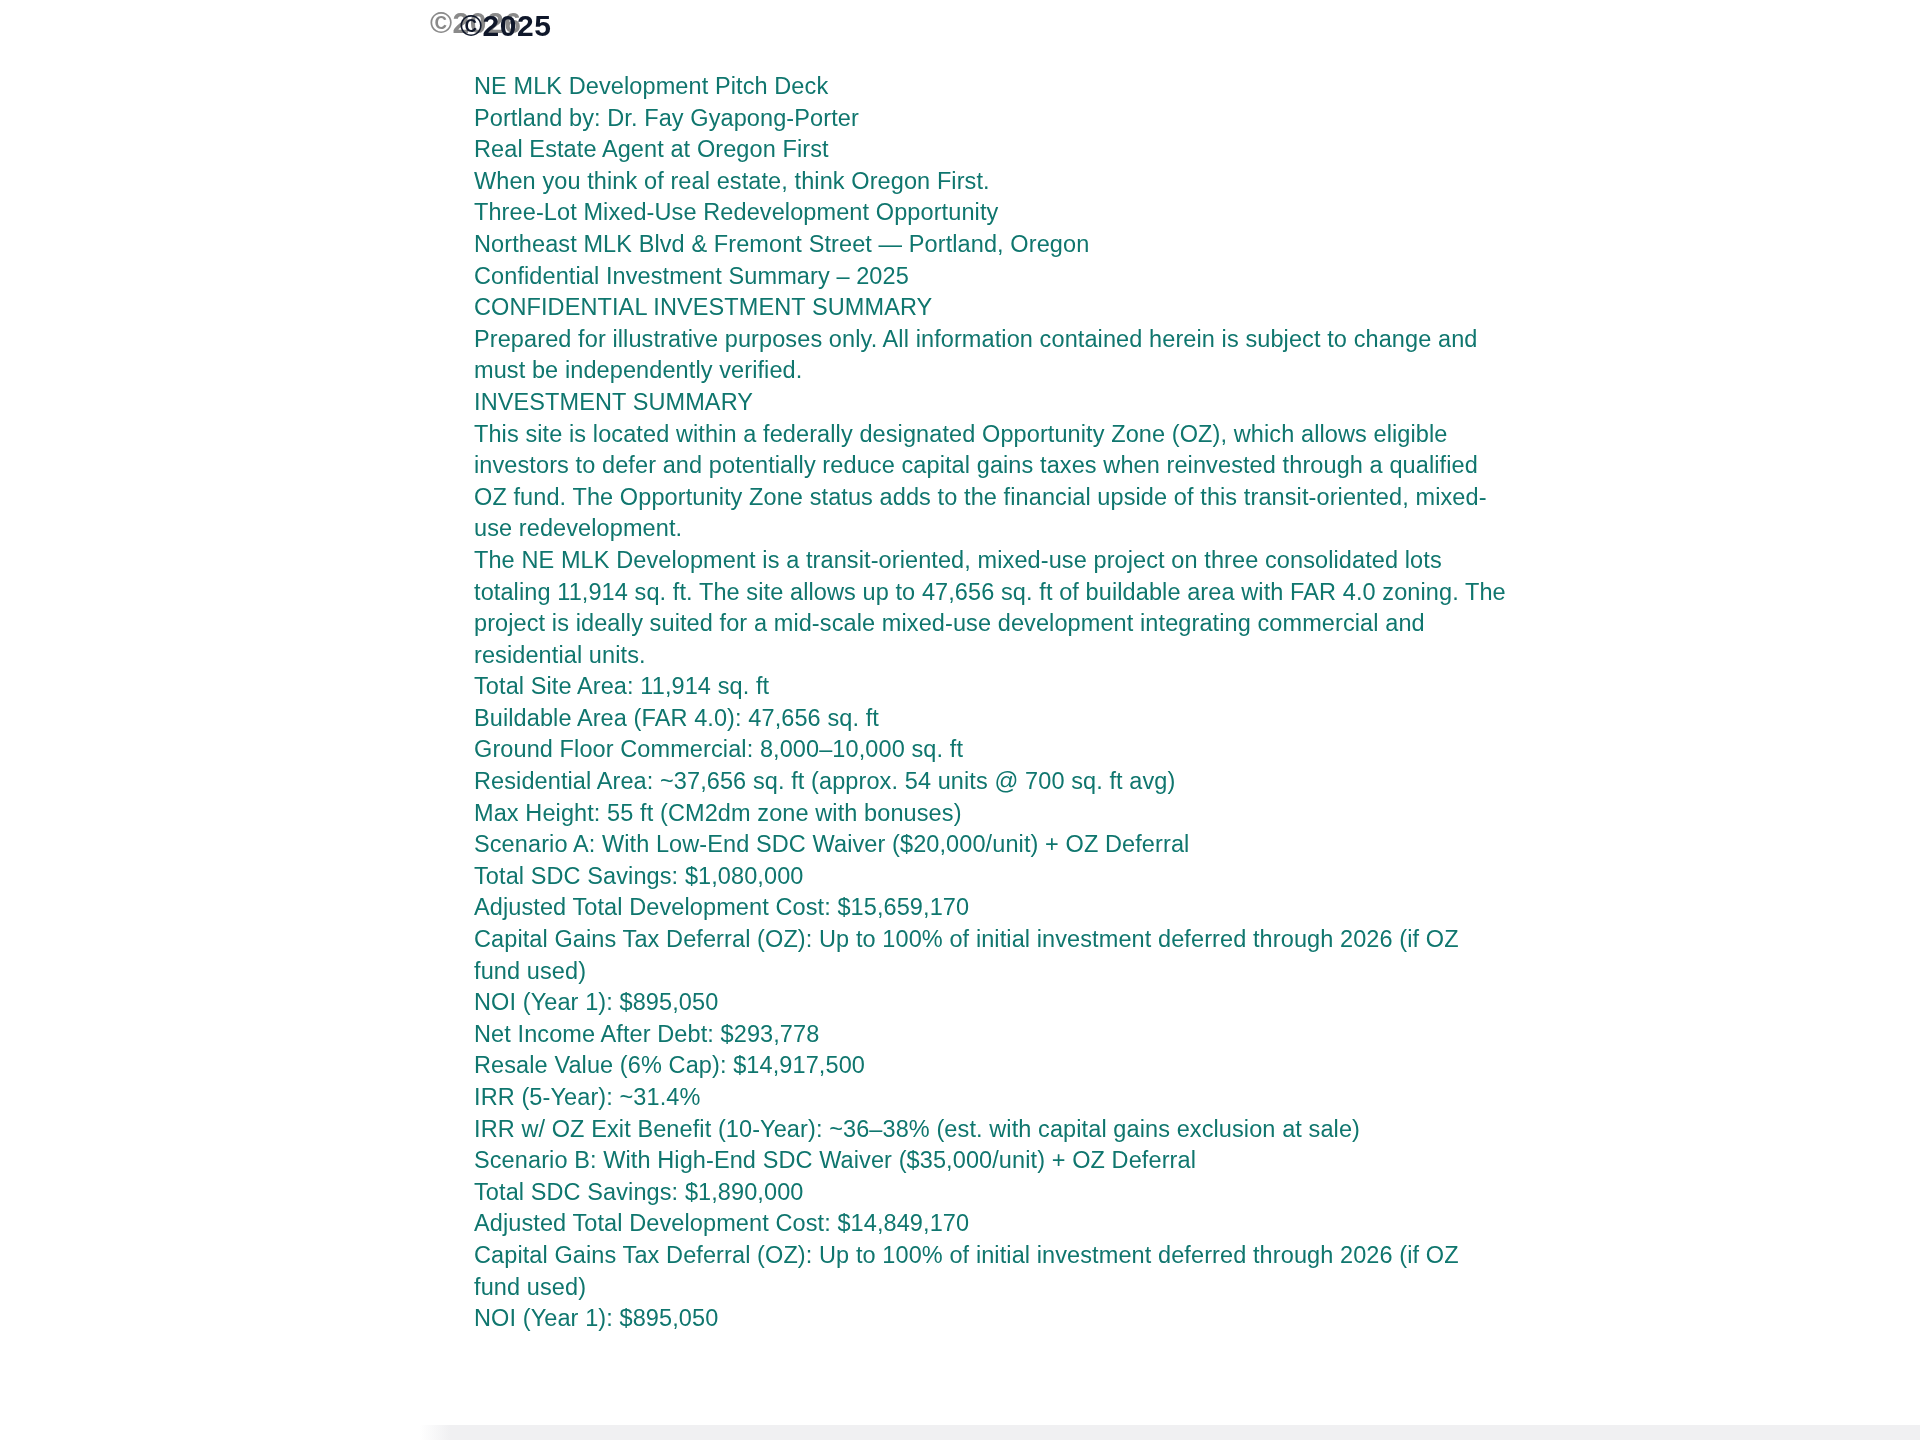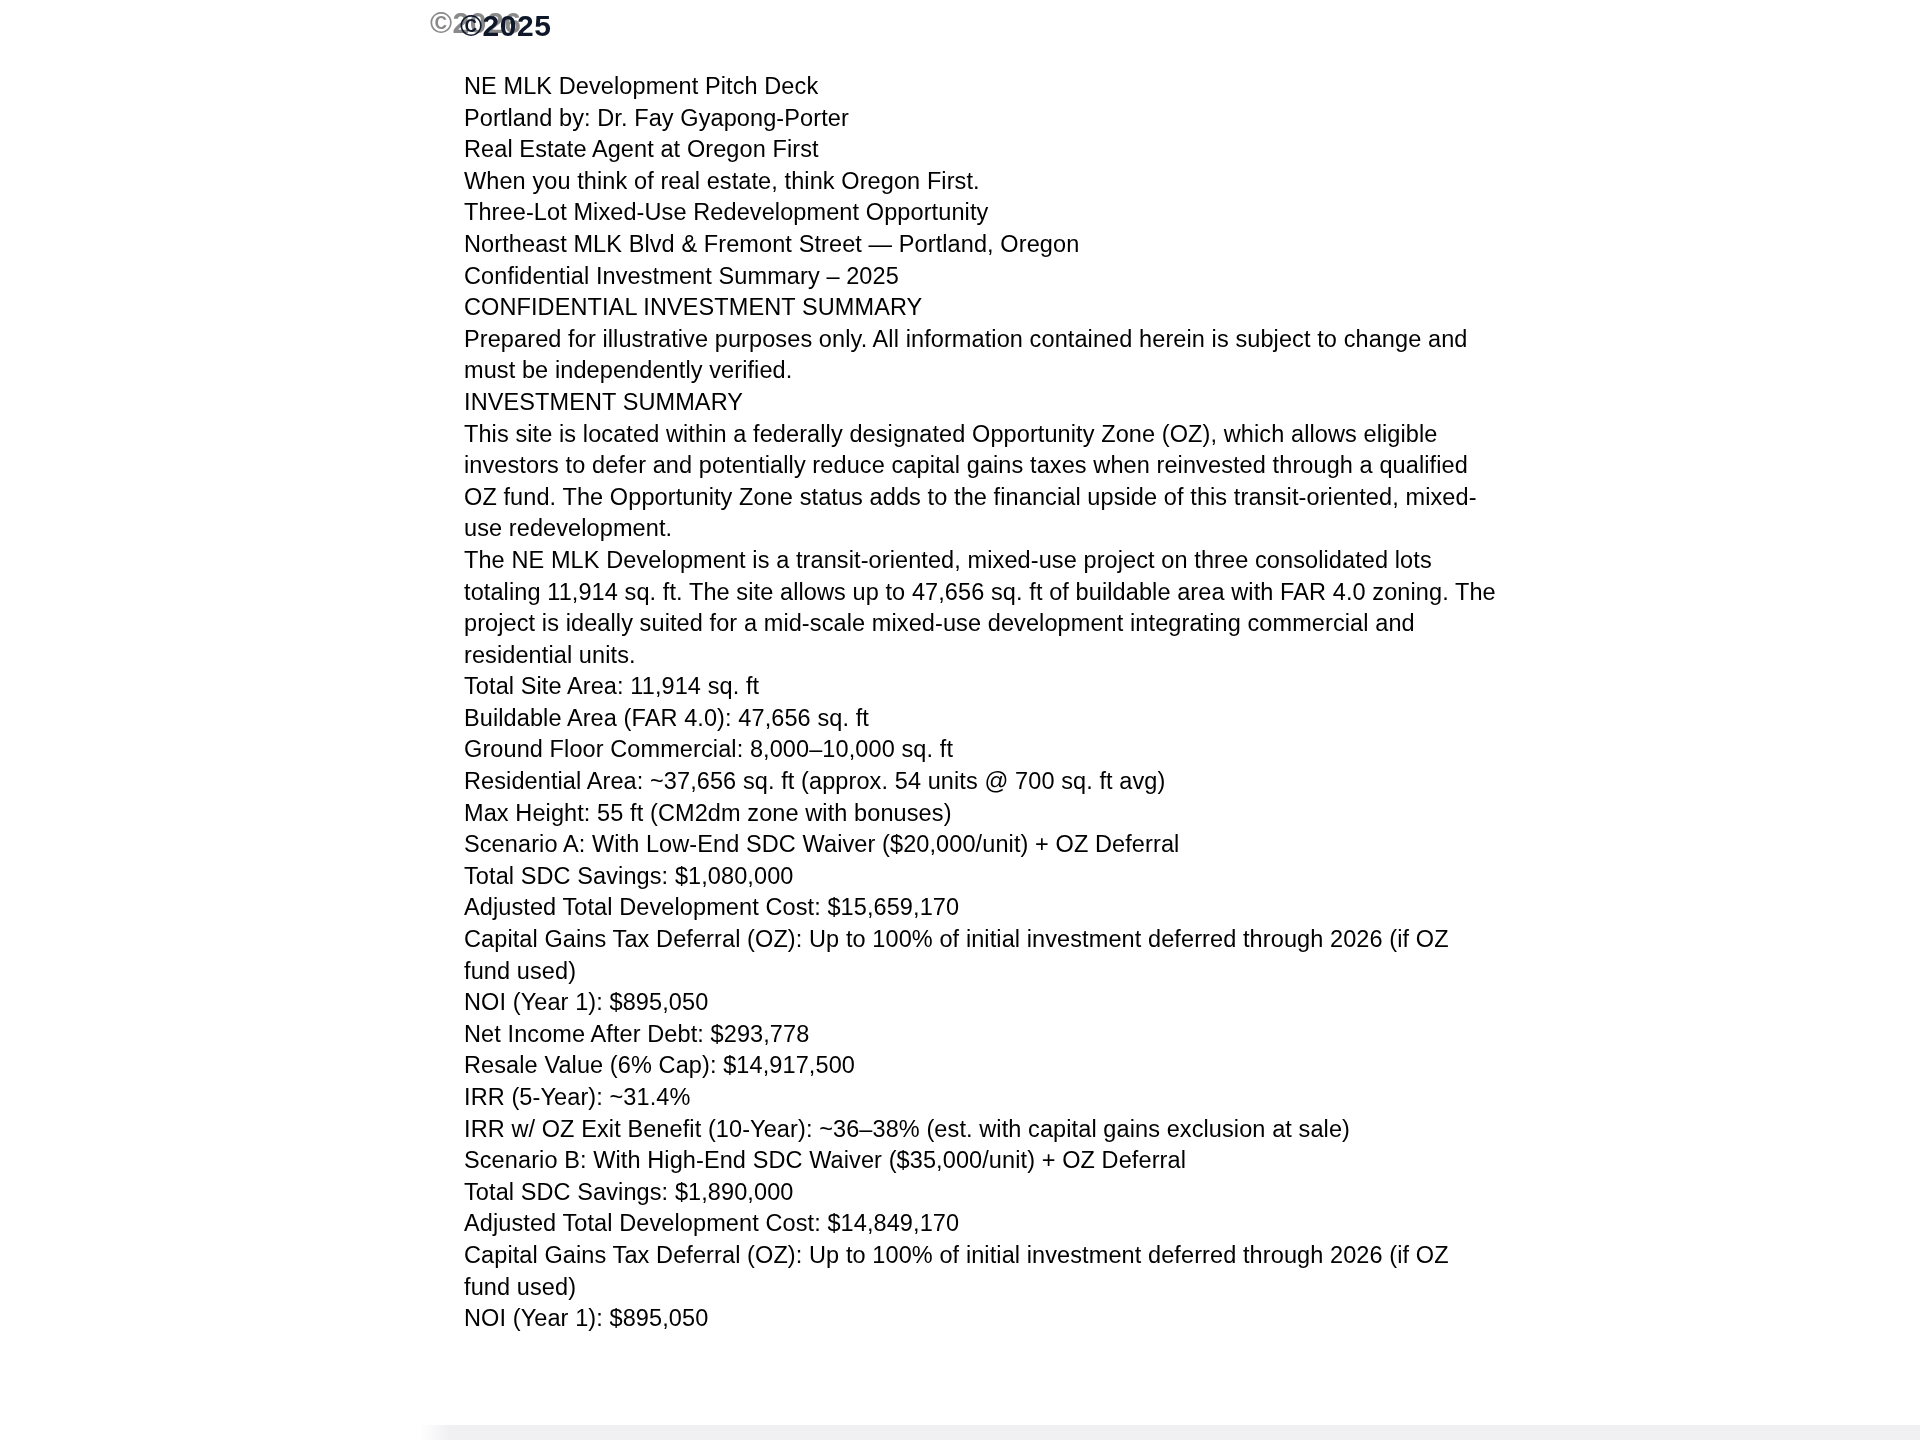--- a/index.html
+++ b/index.html
@@ -31,24 +31,24 @@
     color: #8a8a8a;
     white-space: nowrap;
     user-select: none;
   }
   .watermark .layer-0 { left: 0; top: 0; }
   .watermark .layer-1 { left: 30px; top: 3px; color: #0f172a; }
 
   
   .doc-body {
     position: absolute;
-    left: 464px;
+    left: 474px;
     top: 71px;
     width: 1032px;
-    color: #000000;
+    color: #0f766e;
     font-size: 23.5px;
     line-height: 31.6px;
     font-weight: 400;
     letter-spacing: 0.1px;
   }
   .doc-body p.doc-line {
     margin: 0;
     padding: 0;
   }
 

